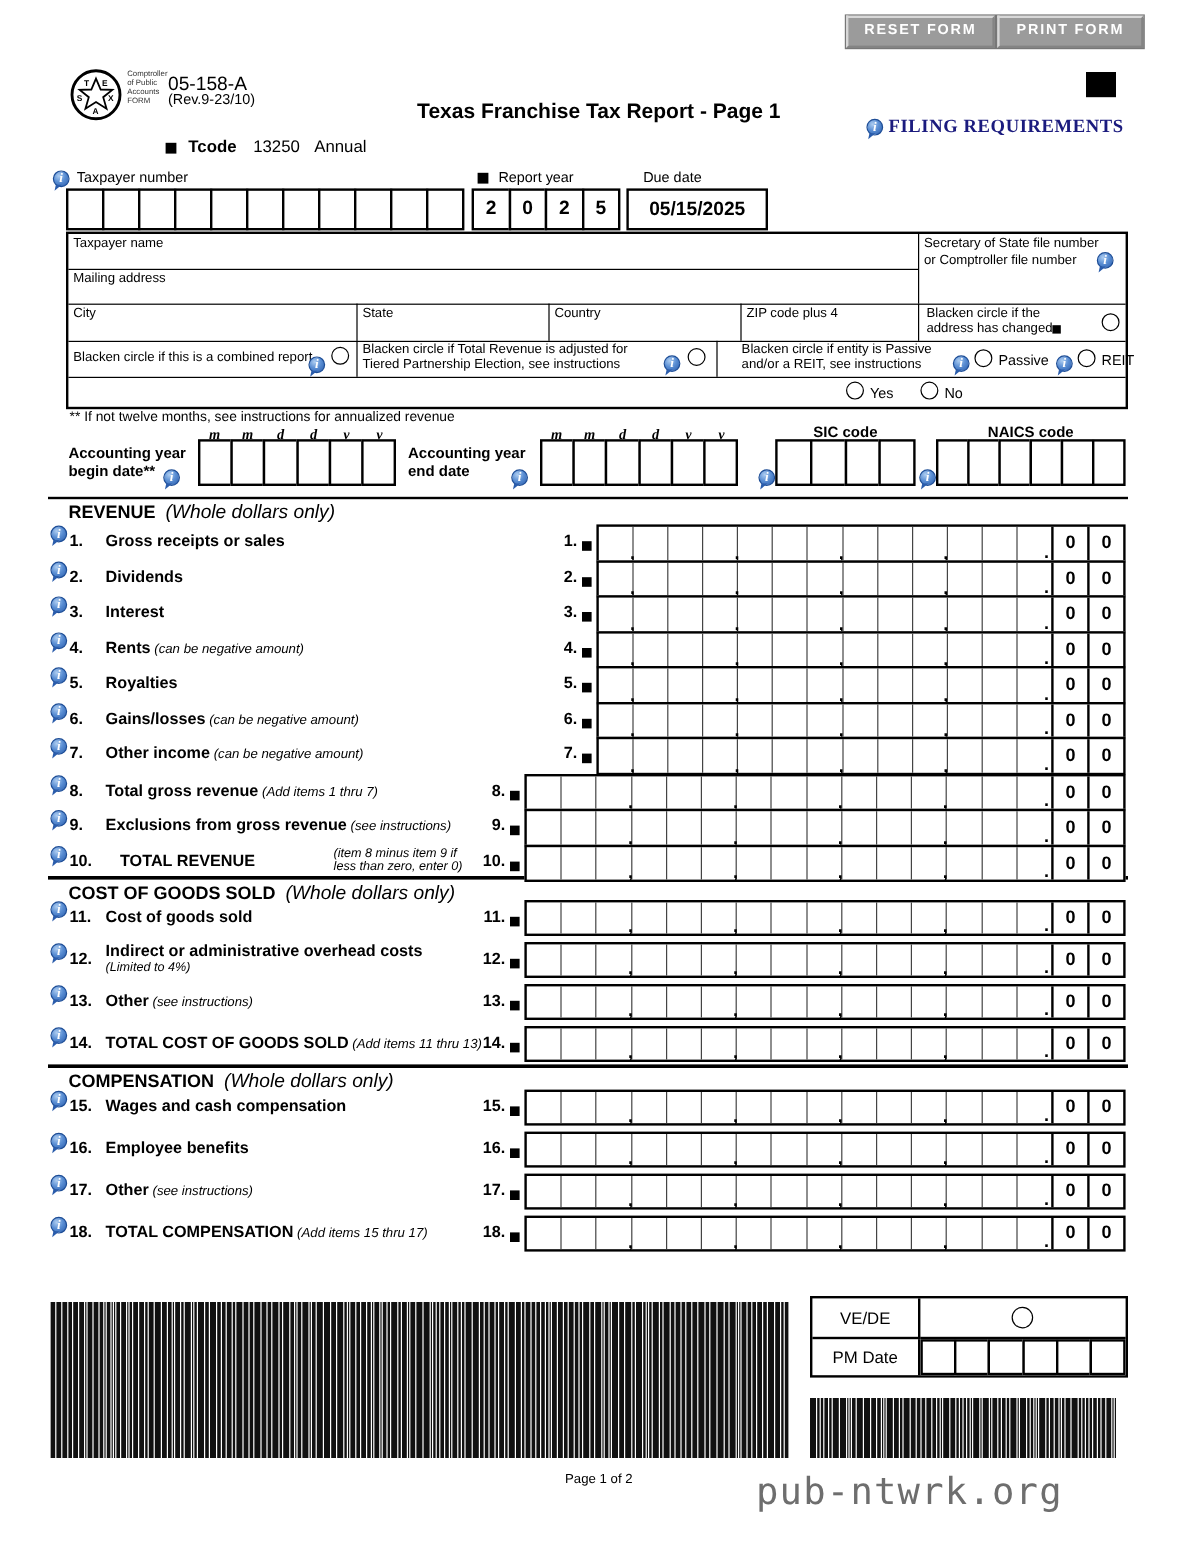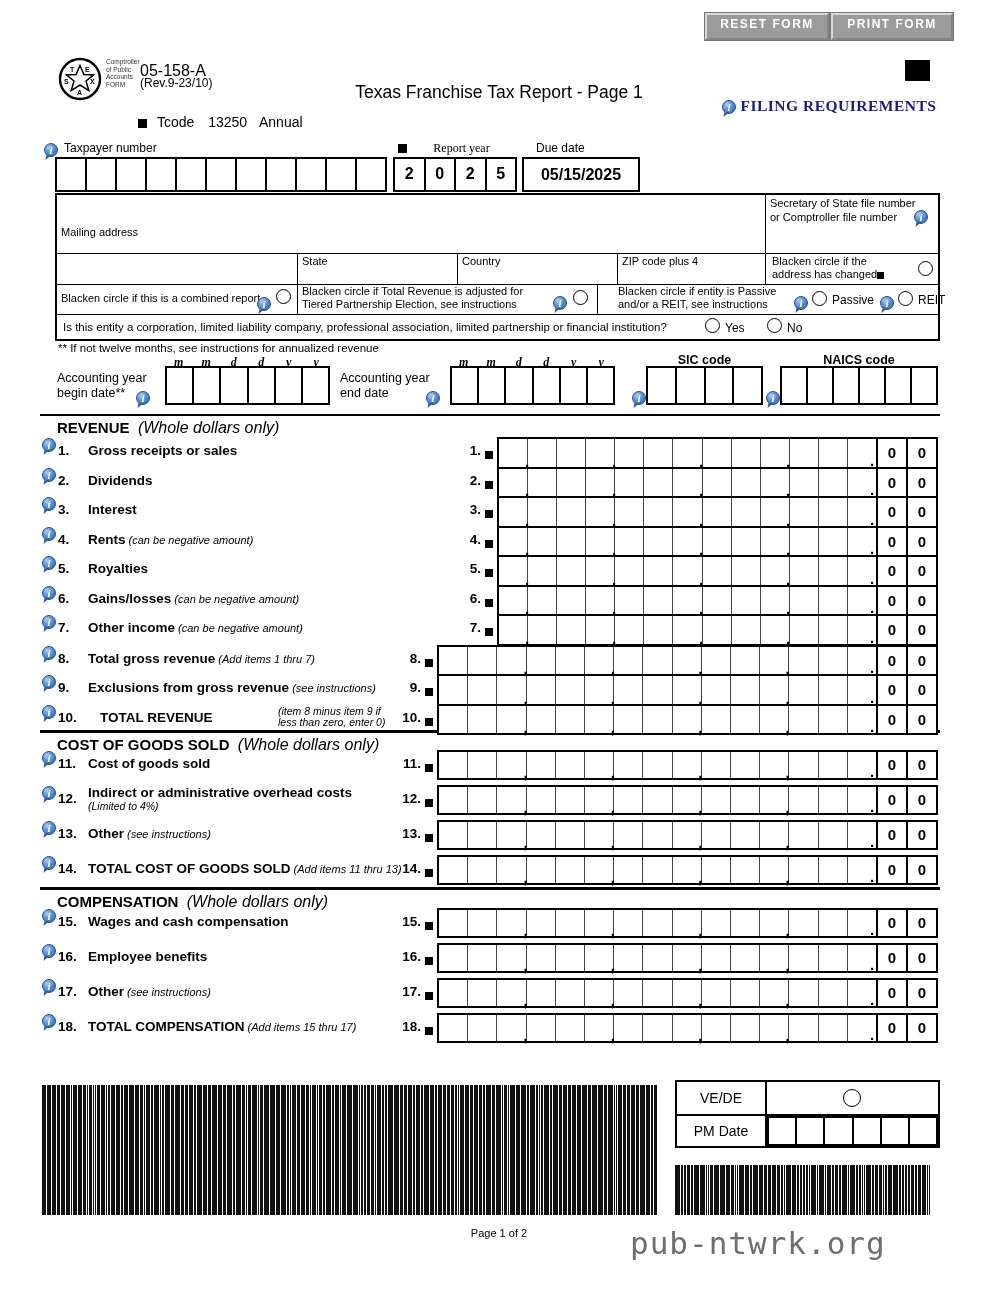--- a/index.html
+++ b/index.html
@@ -1,19 +1,19 @@
 <!DOCTYPE html>
 <html><head>
 <meta charset="utf-8">
 <style>
   html,body{margin:0;padding:0;background:#fff;}
   #page{position:relative;width:998px;height:1292px;background:#fff;
         font-family:"Liberation Sans",sans-serif;color:#000;overflow:hidden;}
   .abs{position:absolute;}
-  .b{font-weight:normal;}
+  .b{font-weight:bold;}
   .i{font-style:italic;}
   .lbl{font-size:11px;}
   .btn{position:absolute;height:23px;background:#9b9b9b;border:2px outset #d8d8d8;
        color:#fff;font-weight:bold;font-size:12px;letter-spacing:1.5px;
        text-align:center;line-height:19px;box-shadow:0 0 0 1px #777;}
   .bsq{display:inline-block;width:9px;height:9px;background:#000;vertical-align:middle;}
   .radio{display:inline-block;width:15px;height:15px;border:1.7px solid #000;border-radius:50%;
          background:#fff;vertical-align:middle;box-sizing:border-box;}
   .ii{display:inline-block;position:relative;width:14px;height:14px;border-radius:50%;
       background:radial-gradient(circle at 35% 30%,#aecdf0 0%,#5b8fd4 45%,#2a5cab 100%);
@@ -87,21 +87,21 @@
     <span class="bsq"></span>
     <span class="b" style="margin-left:6px;">Tcode</span>
     <span style="margin-left:10px;">13250</span>
     <span style="margin-left:8px;">Annual</span>
   </div>
 
   <div class="abs" style="left:44px;top:140px;"><span class="ii">i</span></div>
   <div class="abs lbl" style="left:64px;top:141px;font-size:12px;">Taxpayer number</div>
   <div class="abs" style="left:398px;top:141px;font-size:12px;">
     <span class="bsq"></span>
-    <span style="margin-left:23px;font-family:Liberation Serif, serif;">Report year</span>
+    <span style="margin-left:5px;">Report year</span>
   </div>
   <div class="abs" style="left:536px;top:141px;font-size:12px;">Due date</div>
 
   <div class="cells" style="left:55px;top:157px;width:332px;height:35px;" id="taxpayer-cells">
       <div style="line-height: 29px;"></div>
       <div style="line-height: 29px;"></div>
       <div style="line-height: 29px;"></div>
       <div style="line-height: 29px;"></div>
       <div style="line-height: 29px;"></div>
       <div style="line-height: 29px;"></div>
@@ -115,33 +115,39 @@
       <div style="line-height: 29px;">2</div>
       <div style="line-height: 29px;">0</div>
       <div style="line-height: 29px;">2</div>
       <div style="line-height: 29px;">5</div>
     </div>
   <div class="abs" style="left:522px;top:157px;width:118px;height:35px;border:2px solid #000;box-sizing:border-box;
        text-align:center;font-weight:bold;font-size:16px;line-height:31px;">05/15/2025</div>
 
   <div class="abs" style="left:55px;top:193px;width:885px;height:148px;border:2px solid #000;box-sizing:border-box;">
 
+    <div class="abs" style="left:0;top:0;width:708px;height:29px;border-bottom:1.5px solid #000;">
+      <span class="lbl" style="position:absolute;left:4px;top:2px;">Taxpayer name</span>
+    </div>
 
     <div class="abs" style="left:708px;top:0;width:173px;height:58px;border-left:1.5px solid #000;">
       <span class="lbl" style="position:absolute;left:4px;top:2px;white-space:nowrap;">Secretary of State file number</span>
       <span class="lbl" style="position:absolute;left:4px;top:16px;">or Comptroller file number</span>
       <span class="ii" style="position:absolute;left:148px;top:15px;">i</span>
     </div>
 
     <div class="abs" style="left:0;top:29px;width:708px;height:29px;border-bottom:1.5px solid #000;">
       <span class="lbl" style="position:absolute;left:4px;top:2px;">Mailing address</span>
     </div>
     <div class="abs" style="left:708px;top:58px;width:173px;height:0;border-top:1.5px solid #000;"></div>
 
     <div class="abs" style="left:0;top:58px;width:881px;height:31px;border-bottom:1.5px solid #000;">
+      <div class="abs" style="left:0;top:0;width:240px;height:31px;">
+        <span class="lbl" style="position:absolute;left:4px;top:2px;">City</span>
+        </div>
       <div class="abs" style="left:240px;top:0;width:160px;height:31px;border-left:1.5px solid #000;">
         <span class="lbl" style="position:absolute;left:4px;top:2px;">State</span>
         </div>
       <div class="abs" style="left:400px;top:0;width:160px;height:31px;border-left:1.5px solid #000;">
         <span class="lbl" style="position:absolute;left:4px;top:2px;">Country</span>
         </div>
       <div class="abs" style="left:560px;top:0;width:148px;height:31px;border-left:1.5px solid #000;">
         <span class="lbl" style="position:absolute;left:4px;top:2px;">ZIP code plus 4</span>
         </div>
       <div class="abs" style="left:708px;top:0;width:173px;height:31px;border-left:1.5px solid #000;">
@@ -169,21 +175,20 @@
         <span class="ii" style="position:absolute;left:196px;top:12px;">i</span>
         <span class="radio" style="position:absolute;left:214px;top:7px;"></span>
         <span class="lbl" style="position:absolute;left:234px;top:9px;font-size:12px;">Passive</span>
         <span class="ii" style="position:absolute;left:282px;top:12px;">i</span>
         <span class="radio" style="position:absolute;left:300px;top:7px;"></span>
         <span class="lbl" style="position:absolute;left:320px;top:9px;font-size:12px;">REIT</span>
       </div>
     </div>
 
     <div class="abs" style="left:0;top:119px;width:881px;height:25px;">
-      <span class="lbl" style="position:absolute;left:6px;top:7px;font-size:11.5px;">Is this entity a corporation, limited liability company, professional association, limited partnership or financial institution?</span>
       <span class="radio" style="position:absolute;left:648px;top:4px;"></span>
       <span class="lbl" style="position:absolute;left:668px;top:7px;font-size:12px;text-align:center;">Yes</span>
       <span class="radio" style="position:absolute;left:710px;top:4px;"></span>
       <span class="lbl" style="position:absolute;left:730px;top:7px;font-size:12px;">No</span>
     </div>
   </div>
 
   <div class="abs" style="left:58px;top:342px;font-size:11.5px;">** If not twelve months, see instructions for annualized revenue</div>
 
   <div class="mdy" style="left:165px;top:355px;width:165px;" id="mdy-begin">

